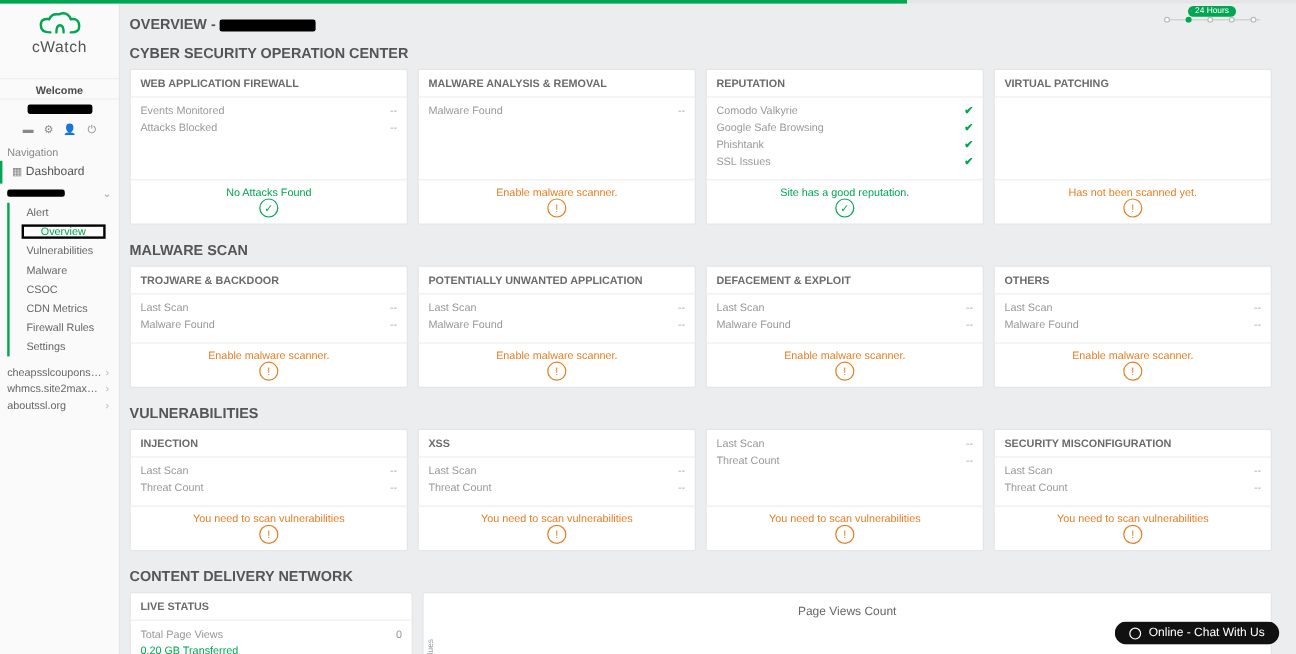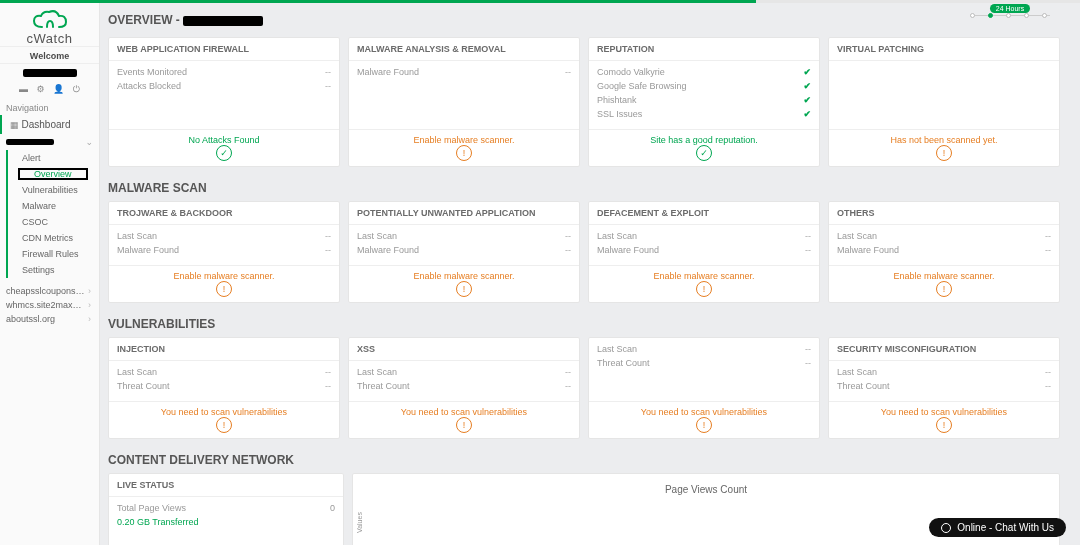--- a/index.html
+++ b/index.html
@@ -4,21 +4,21 @@
 <style>
   * { box-sizing: border-box; margin: 0; padding: 0; }
   body { font-family: Arial, Helvetica, sans-serif; background: #ecedef; color: #4a4a4a; font-size: 11px; width: 1080px; height: 545px; overflow: hidden; position: relative; }
   .topbar { position: absolute; top: 0; left: 0; right: 0; height: 3px; background: linear-gradient(to right, #00a651 70%, #e6e6e6 70%); z-index: 10; }
   .timeline { position: absolute; top: 4px; right: 30px; text-align: center; font-size: 8px; z-index: 11; }
   .timeline .pill { display: inline-block; background: #00a651; color: #fff; border-radius: 6px; padding: 1px 6px; font-size: 7px; }
   .timeline .track { width: 80px; height: 1px; background: #ccc; margin: 2px auto 0; position: relative; }
   .timeline .dot { position: absolute; top: -2px; width: 5px; height: 5px; border-radius: 50%; background: #fff; border: 1px solid #bbb; }
   .timeline .dot.active { background: #00a651; border-color: #00a651; }
   .sidebar { position: absolute; top: 3px; left: 0; bottom: 0; width: 100px; background: #fafafa; border-right: 1px solid #e5e5e5; padding-top: 6px; }
-  .logo { text-align: center; margin-bottom: 0; }
+  .logo { text-align: center; margin-bottom: 19px; }
   .logo svg { display: block; margin: 0 auto; }
   .logo-text { font-size: 13px; color: #555; letter-spacing: 0.5px; margin-top: -2px; }
   .welcome { text-align: center; font-size: 9px; font-weight: bold; padding: 4px 0 2px; border-top: 1px solid #eee; border-bottom: 1px solid #eee; }
   .redact { display: inline-block; height: 8px; background: #000; border-radius: 2px; vertical-align: middle; }
   .iconrow { text-align: center; padding: 4px 0; color: #888; font-size: 9px; }
   .iconrow span { margin: 0 3px; cursor: pointer; }
   .nav-h { font-size: 9px; color: #888; padding: 4px 6px 2px; }
   .nav-item { display: block; padding: 4px 10px; font-size: 10px; color: #555; text-decoration: none; position: relative; cursor: pointer; }
   .nav-item.dash { border-left: 3px solid #00a651; margin-left: -1px; padding-left: 8px; }
   .nav-item.dash::before { content: "▦"; font-size: 9px; margin-right: 3px; color: #888; }
@@ -106,20 +106,21 @@
   <div class="domain-row">whmcs.site2max…</div>
   <div class="domain-row">aboutssl.org</div>
 </aside>
 
 <main class="main">
   <div class="page-title">
     <span>OVERVIEW - </span>
     <span class="redact" style="width:80px;height:10px"></span>
   </div>
 
+  <div class="section-title">CYBER SECURITY OPERATION CENTER</div>
   <div class="grid">
     <div class="card">
       <div class="card-head">WEB APPLICATION FIREWALL</div>
       <div class="card-body">
         <div class="row">
             <span>Events Monitored</span>
             <span class="dash-val">--</span>
           </div>
         <div class="row">
             <span>Attacks Blocked</span>

